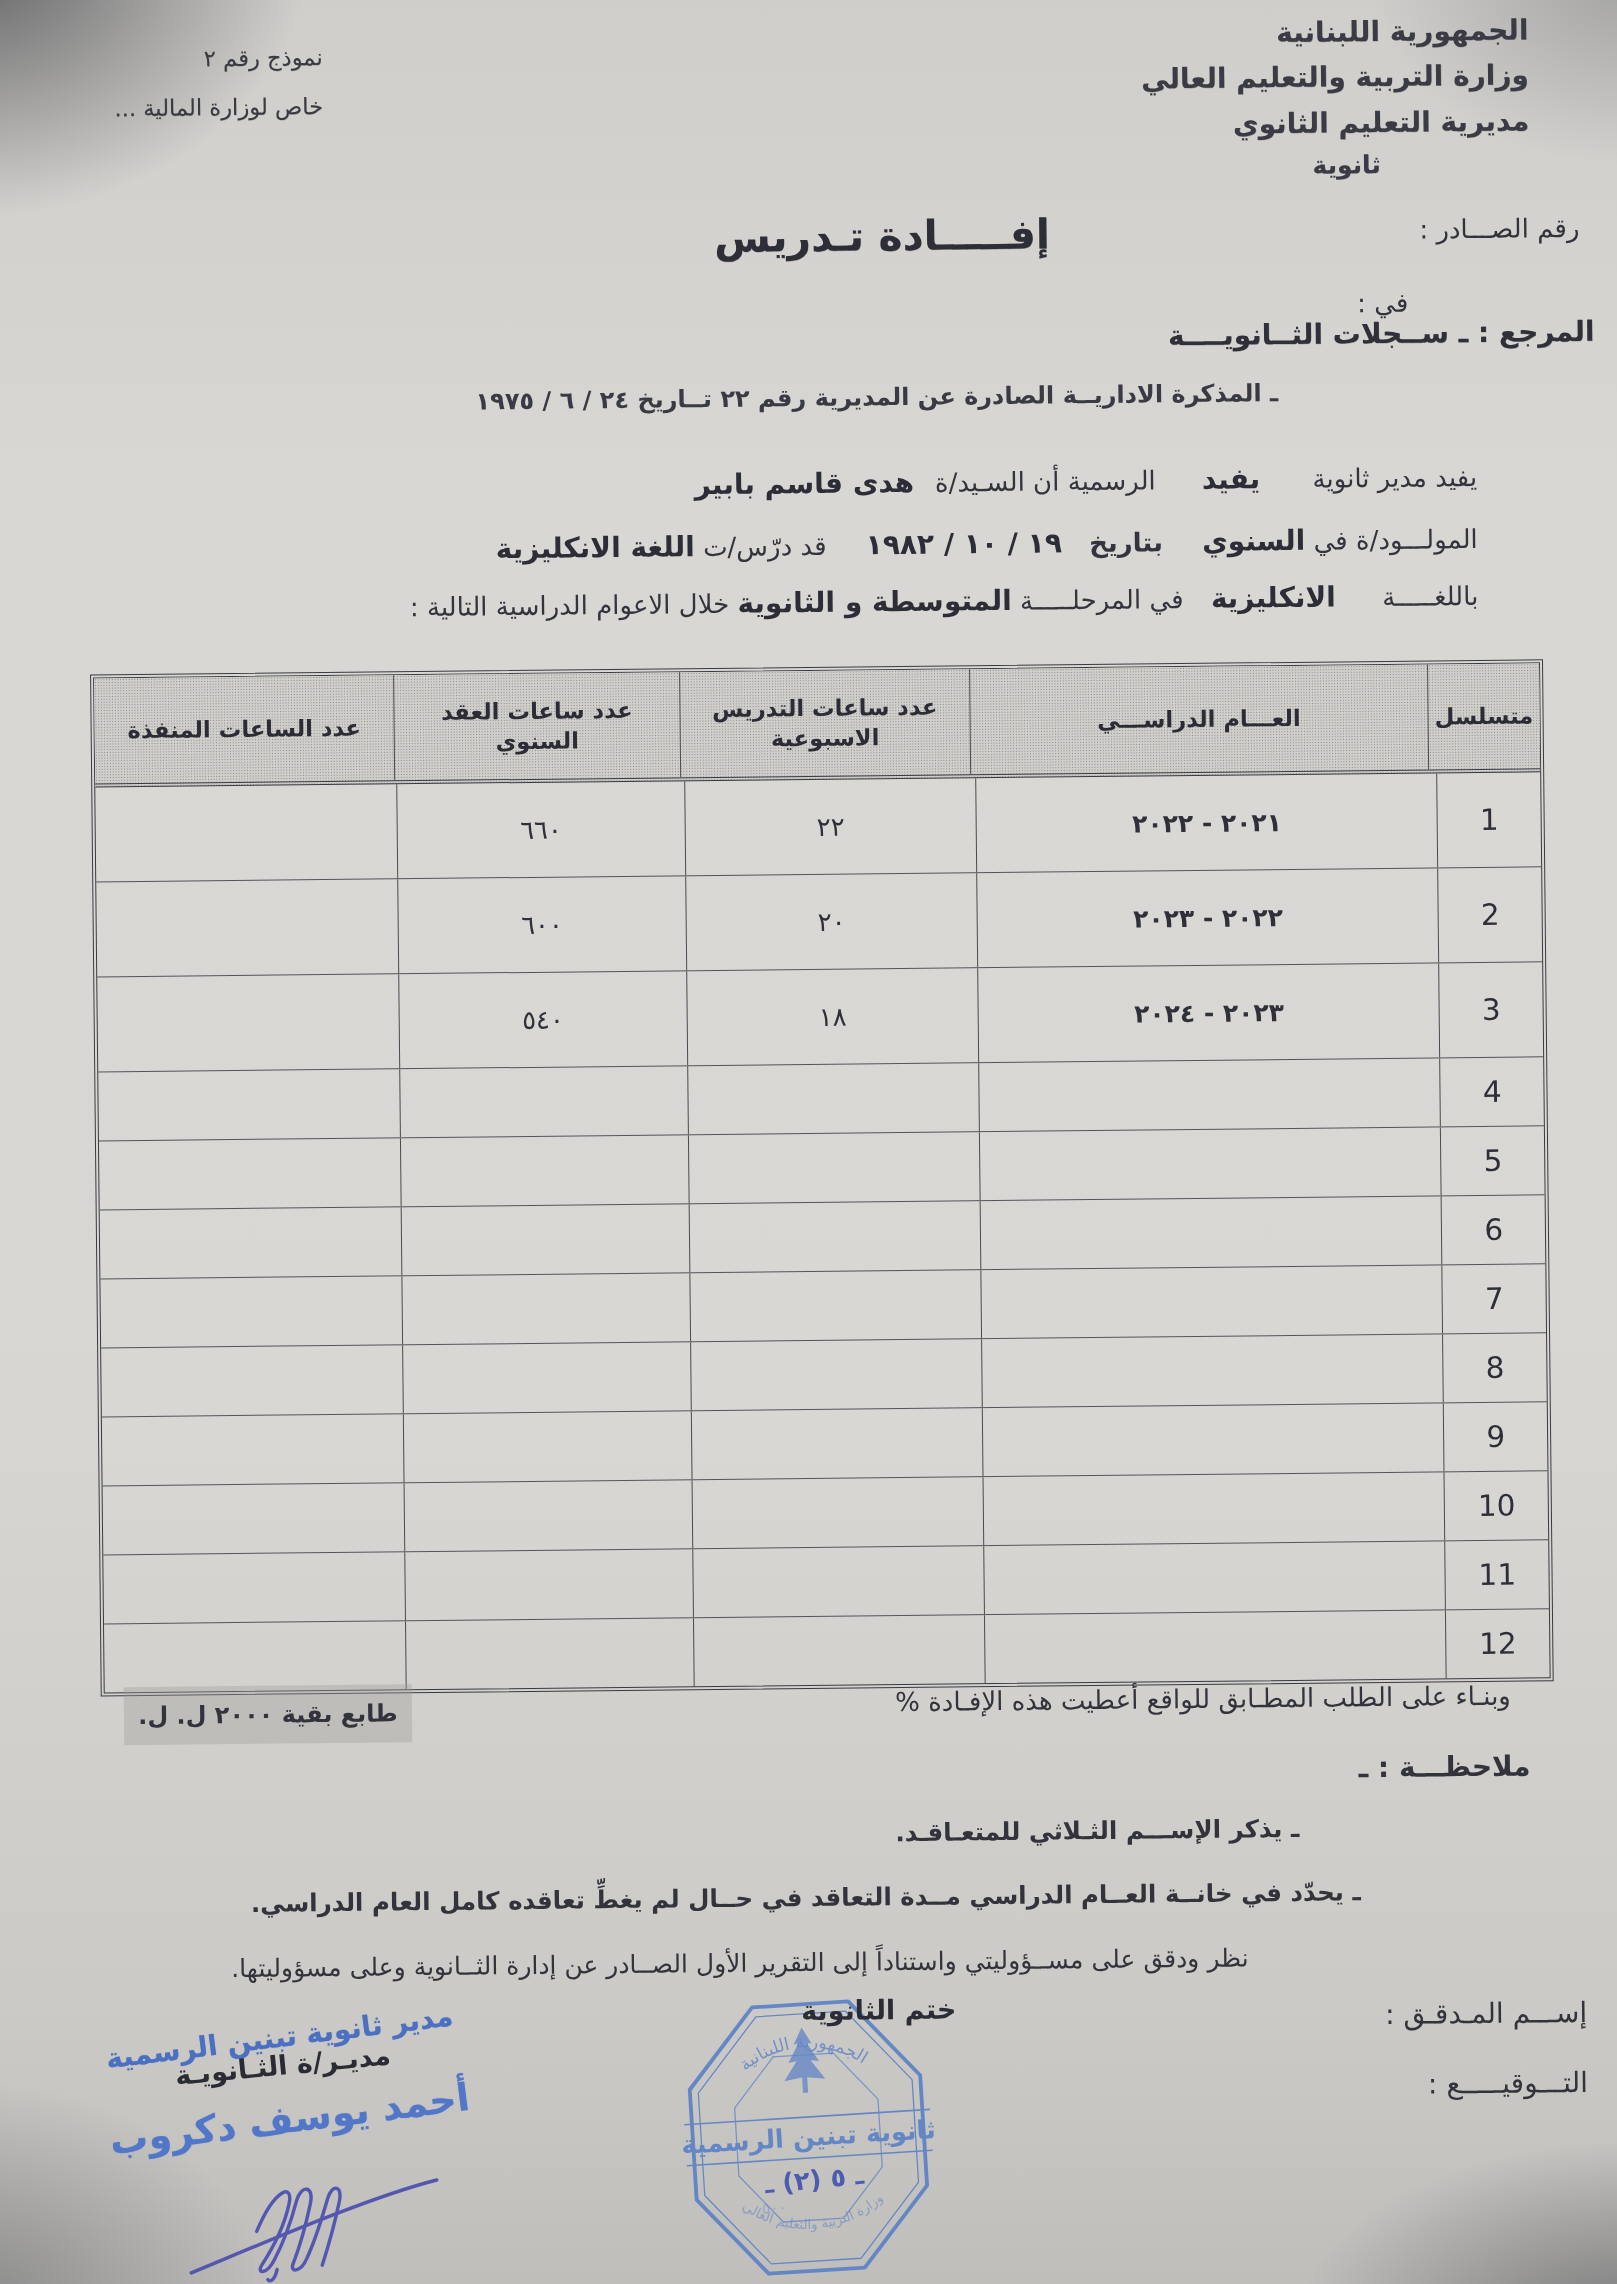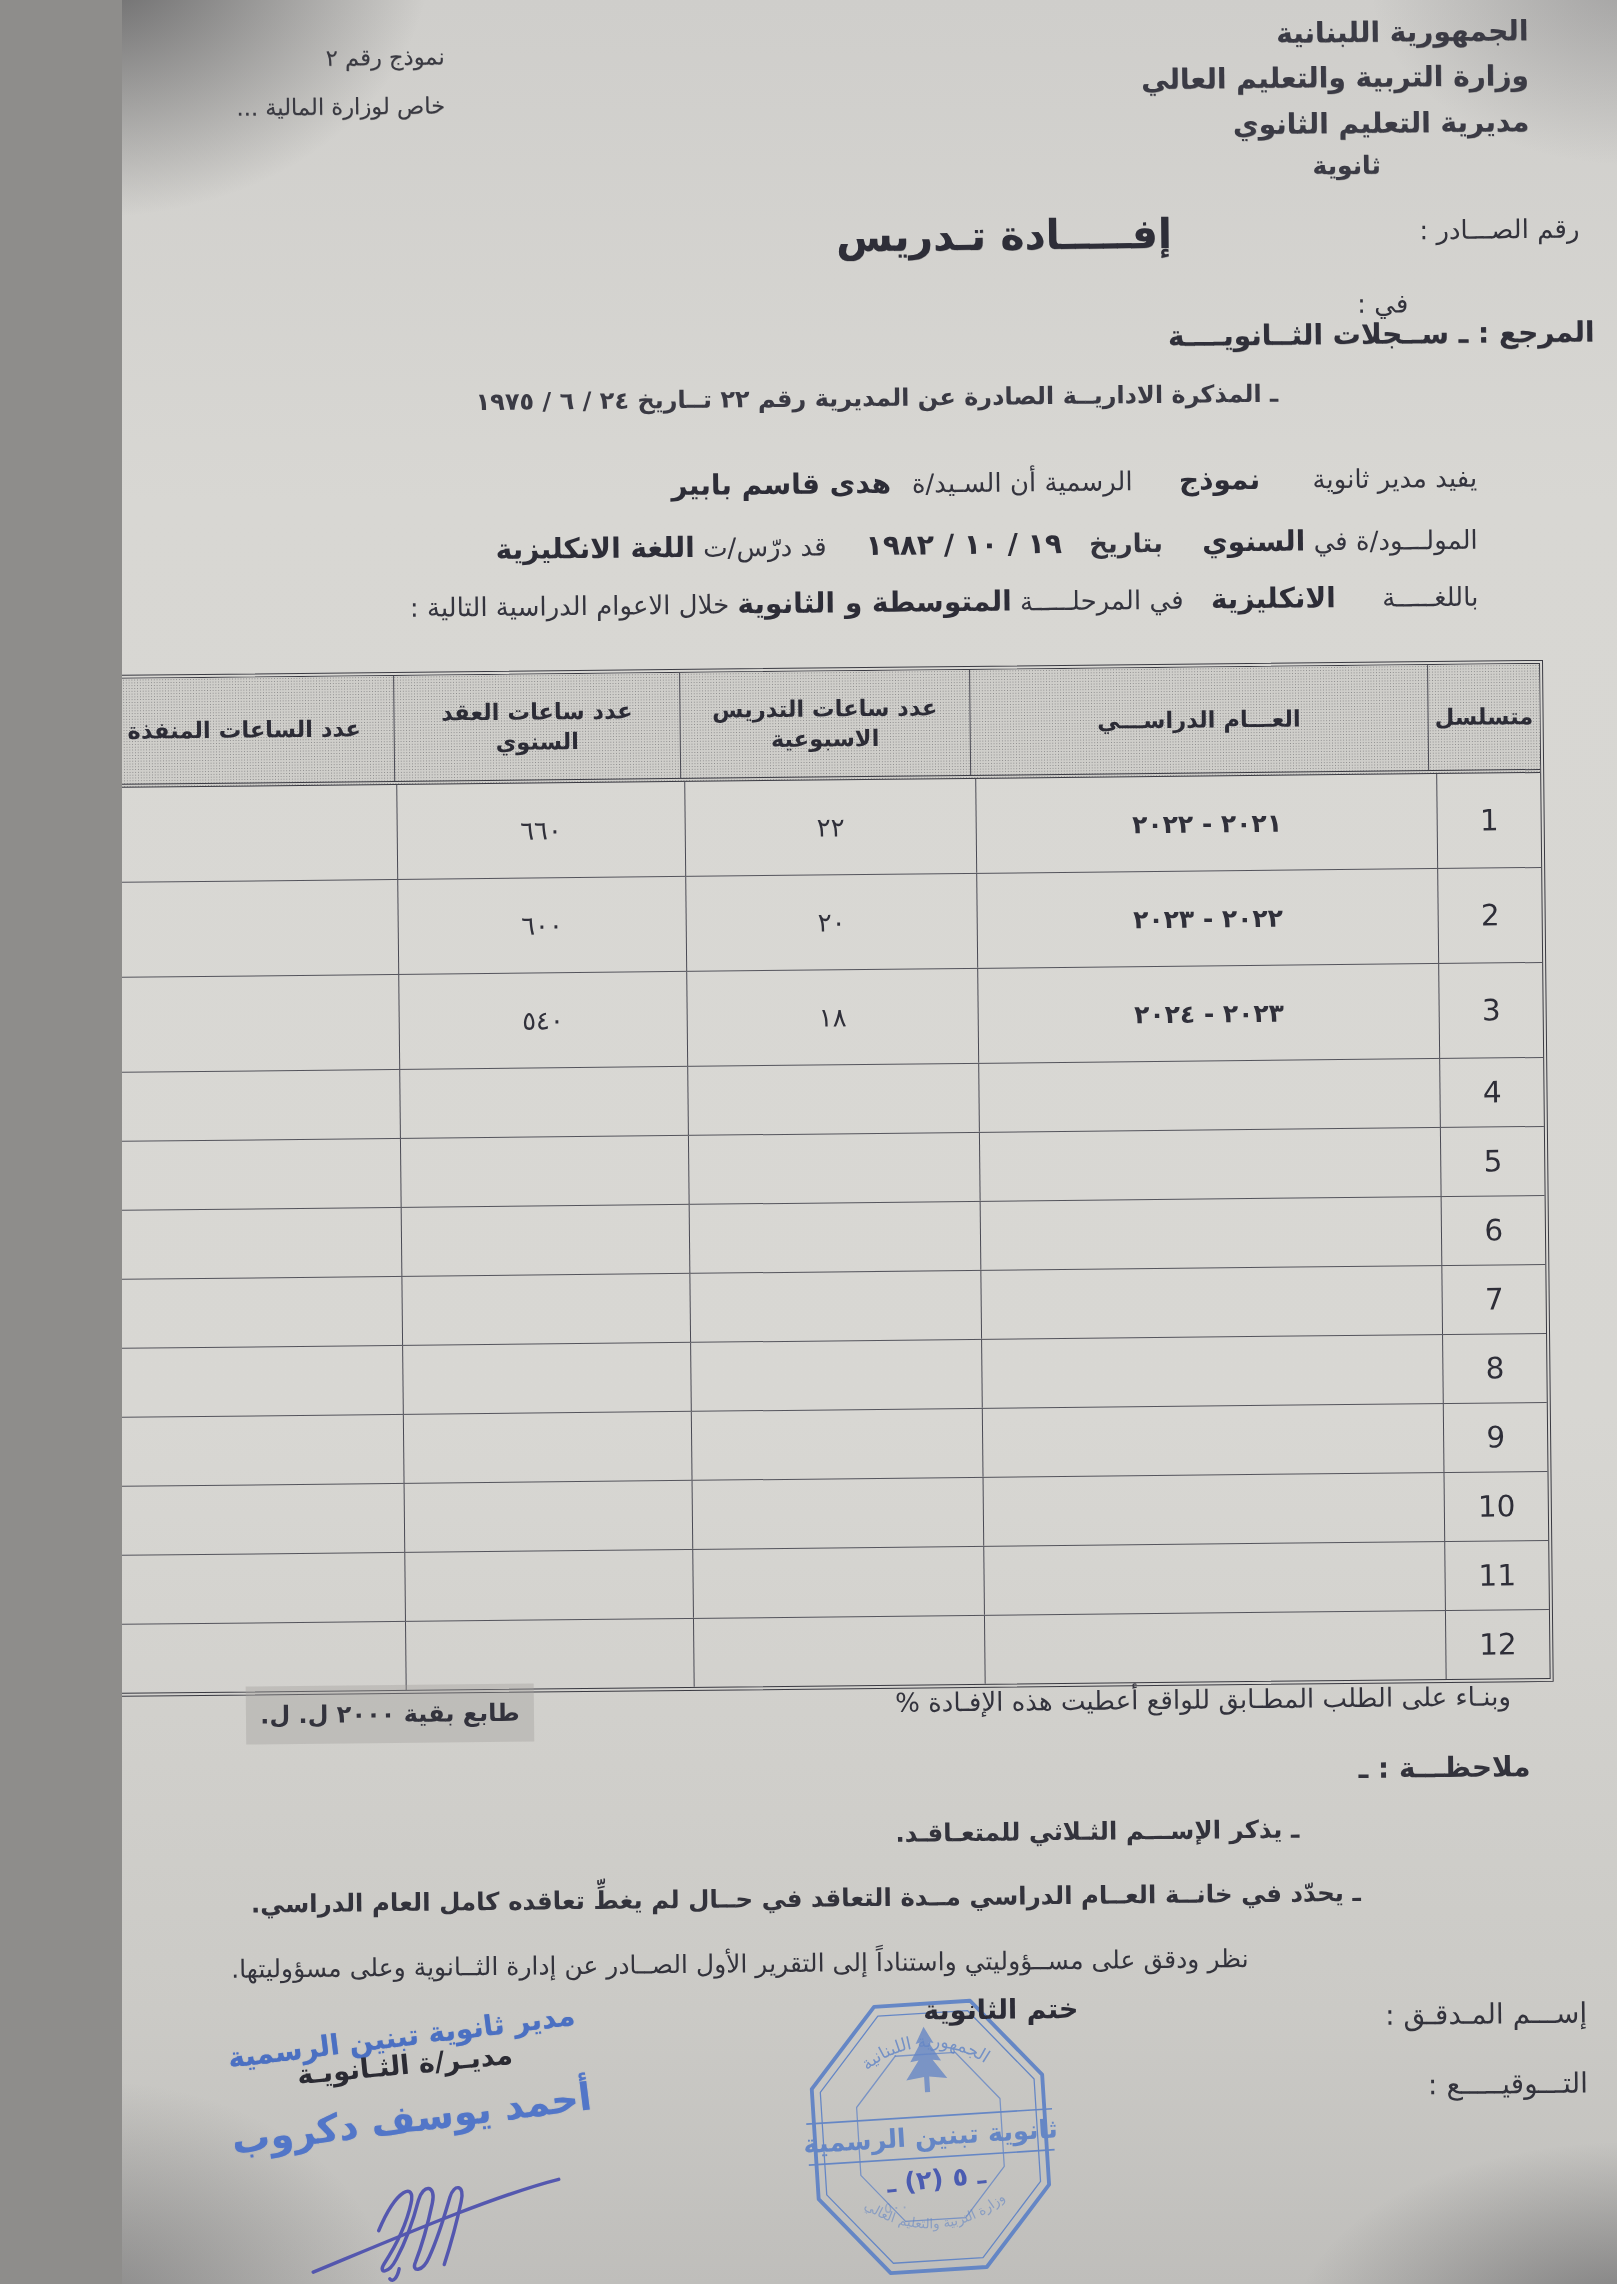--- a/index.html
+++ b/index.html
@@ -1,17 +1,17 @@
 <!DOCTYPE html>
 <html lang="ar" dir="rtl" style="font-size:10px"><head>
 <meta charset="utf-8">
 <style>
   html,body{margin:0;padding:0;background:#8e8d8b;}
   .page{
-    position:relative;width:1495px;height:2284px;overflow:hidden;
+    position:relative;width:1617px;height:2284px;overflow:hidden;
     font-family:"DejaVu Sans",sans-serif;color:#33333c;
     background:
       radial-gradient(ellipse 565px 439px at -2% -2%, rgba(30,30,34,.62), rgba(30,30,34,0) 60%),
       radial-gradient(ellipse 439px 314px at 101% -1%, rgba(60,60,66,.30), rgba(60,60,66,0) 60%),
       radial-gradient(ellipse 502px 377px at -2% 101%, rgba(50,50,55,.38), rgba(50,50,55,0) 60%),
       radial-gradient(ellipse 565px 314px at 101% 102%, rgba(35,35,40,.45), rgba(35,35,40,0) 60%),
       linear-gradient(180deg,#cfcecb 0%,#d8d7d3 22%,#d7d6d2 62%,#cbcac6 88%,#bfbebb 100%);
     margin-left: 12px;
   }
   .content{position:absolute;inset:0;transform:rotate(-0.6deg);transform-origin:50% 50%;}
@@ -100,21 +100,21 @@
     <div class="abs issue-label">رقم الصـــادر :</div>
     <div class="abs in-label">في :</div>
 
     <div class="abs doc-title shadowed">إفـــــادة تـدريس</div>
 
     <div class="abs ref-line shadowed">المرجع : ـ ســجلات الثــانويــــة</div>
     <div class="abs ref-memo">ـ المذكرة الاداريــة الصادرة عن المديرية رقم ٢٢ تــاريخ ٢٤ / ٦ / ١٩٧٥</div>
 
     <div class="abs para p1">
       <span class="ml70">يفيد مدير ثانوية</span>
-      <span class="hl ml60">نموذج</span>
+      <span class="hl ml60">يفيد</span>
       <span class="ml20">الرسمية أن السـيد/ة</span>
       <span class="hl">هدى قاسم بابير</span>
     </div>
     <div class="abs para p2">
       <span>المولـــود/ة في</span>
       <span class="hl ml50">السنوي</span>
       <span class="ml30">بتاريخ</span>
       <span class="hl ml50">١٩ / ١٠ / ١٩٨٢</span>
       <span>قد درّس/ت</span>
       <span class="hl">اللغة الانكليزية</span>

